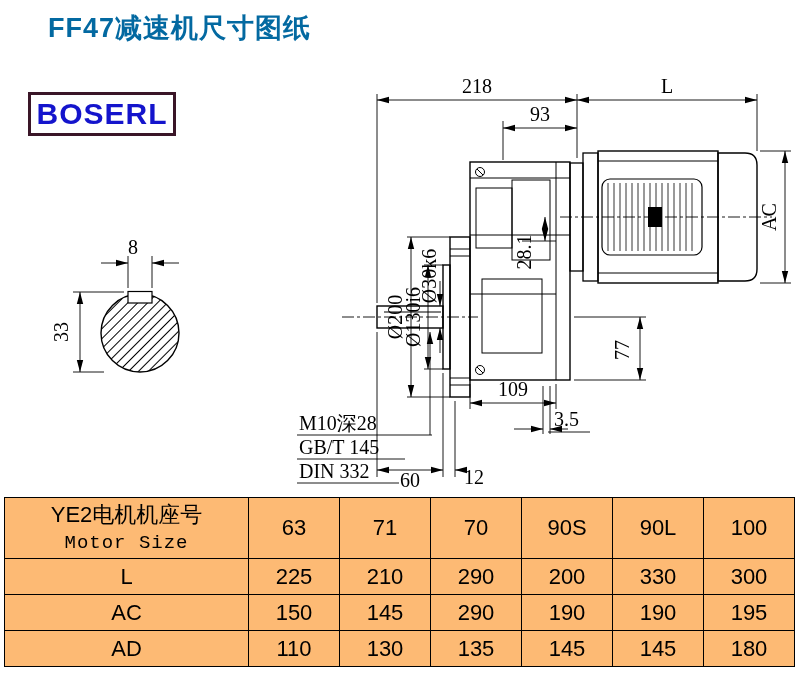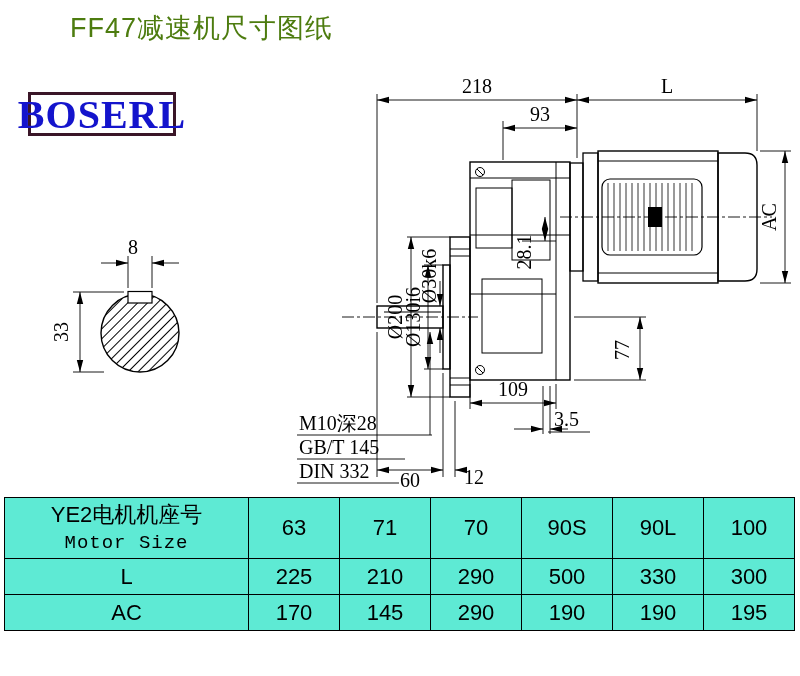--- a/index.html
+++ b/index.html
@@ -1,34 +1,34 @@
 <!DOCTYPE html>
 <html><head>
 <meta charset="utf-8">
 <style>
   html,body{margin:0;padding:0;}
   body{
     width:800px;height:676px;background:#ffffff;position:relative;
     font-family:"Liberation Sans",sans-serif;color:#000;overflow:hidden;
   }
   .title{
-    position:absolute;left:70px;top:10px;font-size:27px;font-weight:normal;
-    letter-spacing:1px;color:#4d7c0f;white-space:nowrap;
+    position:absolute;left:48px;top:10px;font-size:27px;font-weight:bold;
+    letter-spacing:1px;color:#0369a1;white-space:nowrap;
   }
   .logo{
     position:absolute;left:28px;top:92px;width:142px;height:38px;
     border:3px solid #3a1628;display:flex;align-items:center;justify-content:center;
-    font-family:Liberation Serif, serif;font-weight:bold;font-size:40px;
+    font-family:Liberation Sans, sans-serif;font-weight:bold;font-size:30px;
     color:#1414cc;letter-spacing:1px;background:#fff;
   }
   svg.drawing{position:absolute;left:0;top:0;}
   .drawing text{font-family:"Liberation Serif",serif;font-size:20px;}
   .spec-table{
     position:absolute;left:4px;top:497px;width:791px;border-collapse:collapse;
-    table-layout:fixed;text-align:center;font-size:22px;background:#5eead4;
+    table-layout:fixed;text-align:center;font-size:22px;background:#fdba74;
   }
   .spec-table td{border:1px solid #000;padding:0;vertical-align:middle;}
   .spec-table tr.hdr-row td{height:60px;}
   .spec-table tr.val-row td{height:35px;}
   .hdr .cn-line{font-size:22px;line-height:30px;}
   .hdr .en-line{font-family:"Liberation Mono",monospace;font-size:19px;line-height:26px;letter-spacing:1px;}
 </style>
 </head>
 <body>
 
@@ -200,27 +200,36 @@
       <td>70</td>
       <td>90S</td>
       <td>90L</td>
       <td>100</td>
     </tr>
     <tr class="val-row">
       <td>L</td>
       <td>225</td>
       <td>210</td>
       <td>290</td>
-      <td>500</td>
+      <td>200</td>
       <td>330</td>
       <td>300</td>
     </tr>
     <tr class="val-row">
       <td>AC</td>
-      <td>170</td>
+      <td>150</td>
       <td>145</td>
       <td>290</td>
       <td>190</td>
       <td>190</td>
       <td>195</td>
     </tr>
+    <tr class="val-row">
+      <td>AD</td>
+      <td>110</td>
+      <td>130</td>
+      <td>135</td>
+      <td>145</td>
+      <td>145</td>
+      <td>180</td>
+    </tr>
   </tbody>
 </table>
 
 </body></html>

